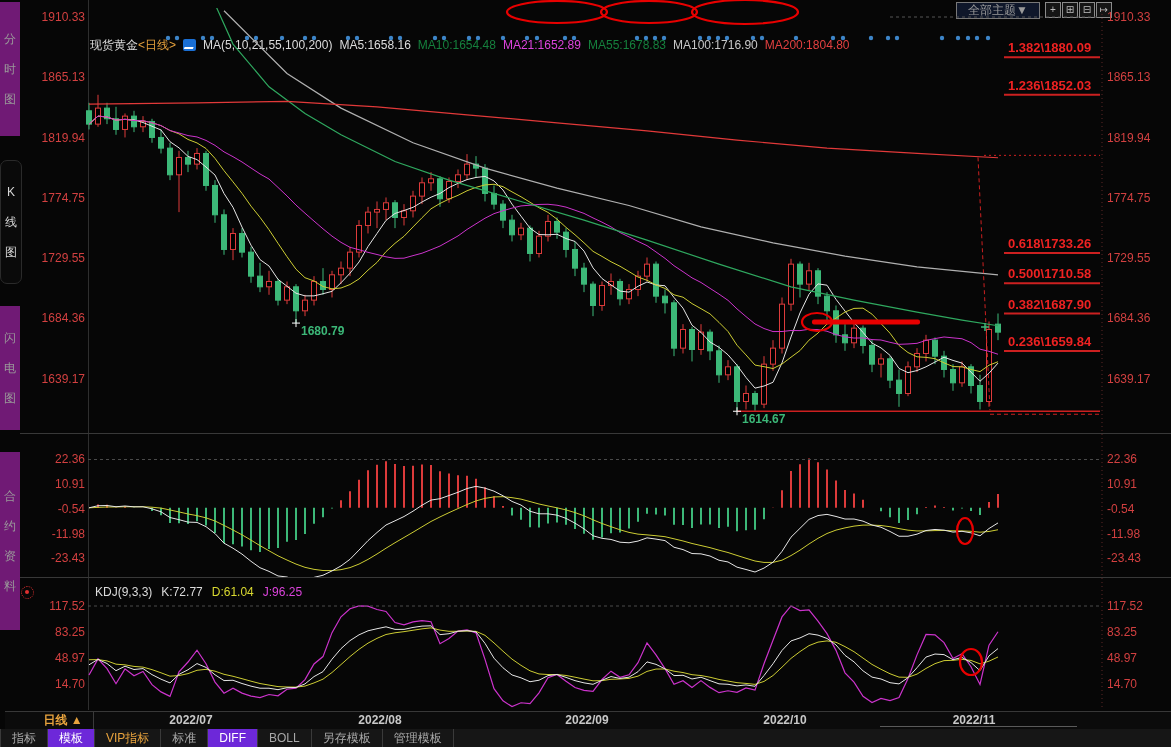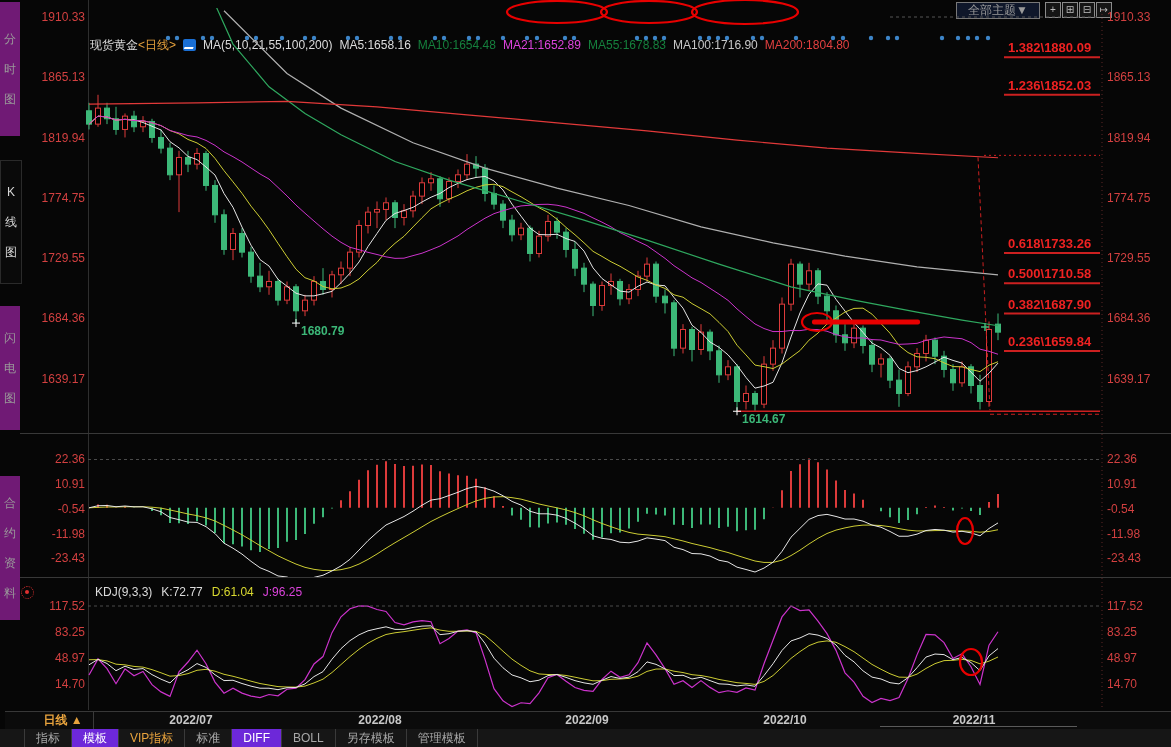--- a/index.html
+++ b/index.html
@@ -26,43 +26,43 @@
         color:#bdbdbd;font-size:10px;line-height:13px;text-align:center;cursor:pointer;}
   .sun-icon{position:absolute;left:21px;top:586px;width:11px;height:11px;border:1px dotted #e03030;
         border-radius:50%;}
   .sun-icon i{position:absolute;left:3px;top:3px;width:4px;height:4px;background:#e03030;border-radius:50%;}
   
   .time-row{position:absolute;left:5px;top:711px;width:1171px;height:17px;background:#0b0b0b;
         border-top:1px solid #383838;border-bottom:1px solid #383838;}
   .period-cell{position:absolute;left:28px;top:0;width:60px;height:17px;border-right:1px solid #3a3a3a;
         color:#e8a33d;font-size:12px;font-weight:bold;text-align:center;line-height:17px;cursor:pointer;}
   .tab-row{position:absolute;left:0;top:729px;width:1171px;height:18px;background:#161616;
-        display:flex;align-items:stretch;padding-left:24px;box-sizing:border-box;font-size:12px;}
+        display:flex;align-items:stretch;box-sizing:border-box;font-size:12px;}
   .btab{color:#a8a8a8;line-height:18px;padding:0 11px;border-right:1px solid #3a3a3a;cursor:pointer;white-space:nowrap;}
   .btab:first-child{border-left:1px solid #3a3a3a;}
   .btab.active{background:#6d28d9;color:#fff;}
   .btab.vip{color:#e8a33d;}
   svg#chart-svg{position:absolute;left:0;top:0;pointer-events:none;}
   .vline{position:absolute;width:1px;background:#2e2e2e;}
 </style>
 </head>
 <body>
 
 <div class="app">
 
   <div class="vtab" style="top:2px;height:134px;">
       <span>分时图</span>
     </div>
-  <div class="vtab active" style="top:160px;height:122px;">
+  <div class="vtab active" style="top:160px;height:122px;border-radius:7px;">
       <span>K线图</span>
     </div>
   <div class="vtab" style="top:306px;height:124px;justify-content:center;">
       <span>闪电图</span>
     </div>
-  <div class="vtab" style="top:476px;height:144px;">
+  <div class="vtab" style="top:452px;height:178px;">
       <span>合约资料</span>
     </div>
 
   <div class="vline" style="left:88px;top:0;height:710px;"></div>
   <div style="position:absolute;left:20px;top:433px;width:1151px;height:1px;background:#383838;"></div>
   <div style="position:absolute;left:20px;top:577px;width:1151px;height:1px;background:#383838;"></div>
 
   <div class="chart-header">
     <span style="display:flex;gap:0;">
       <span class="c-w">现货黄金</span>

